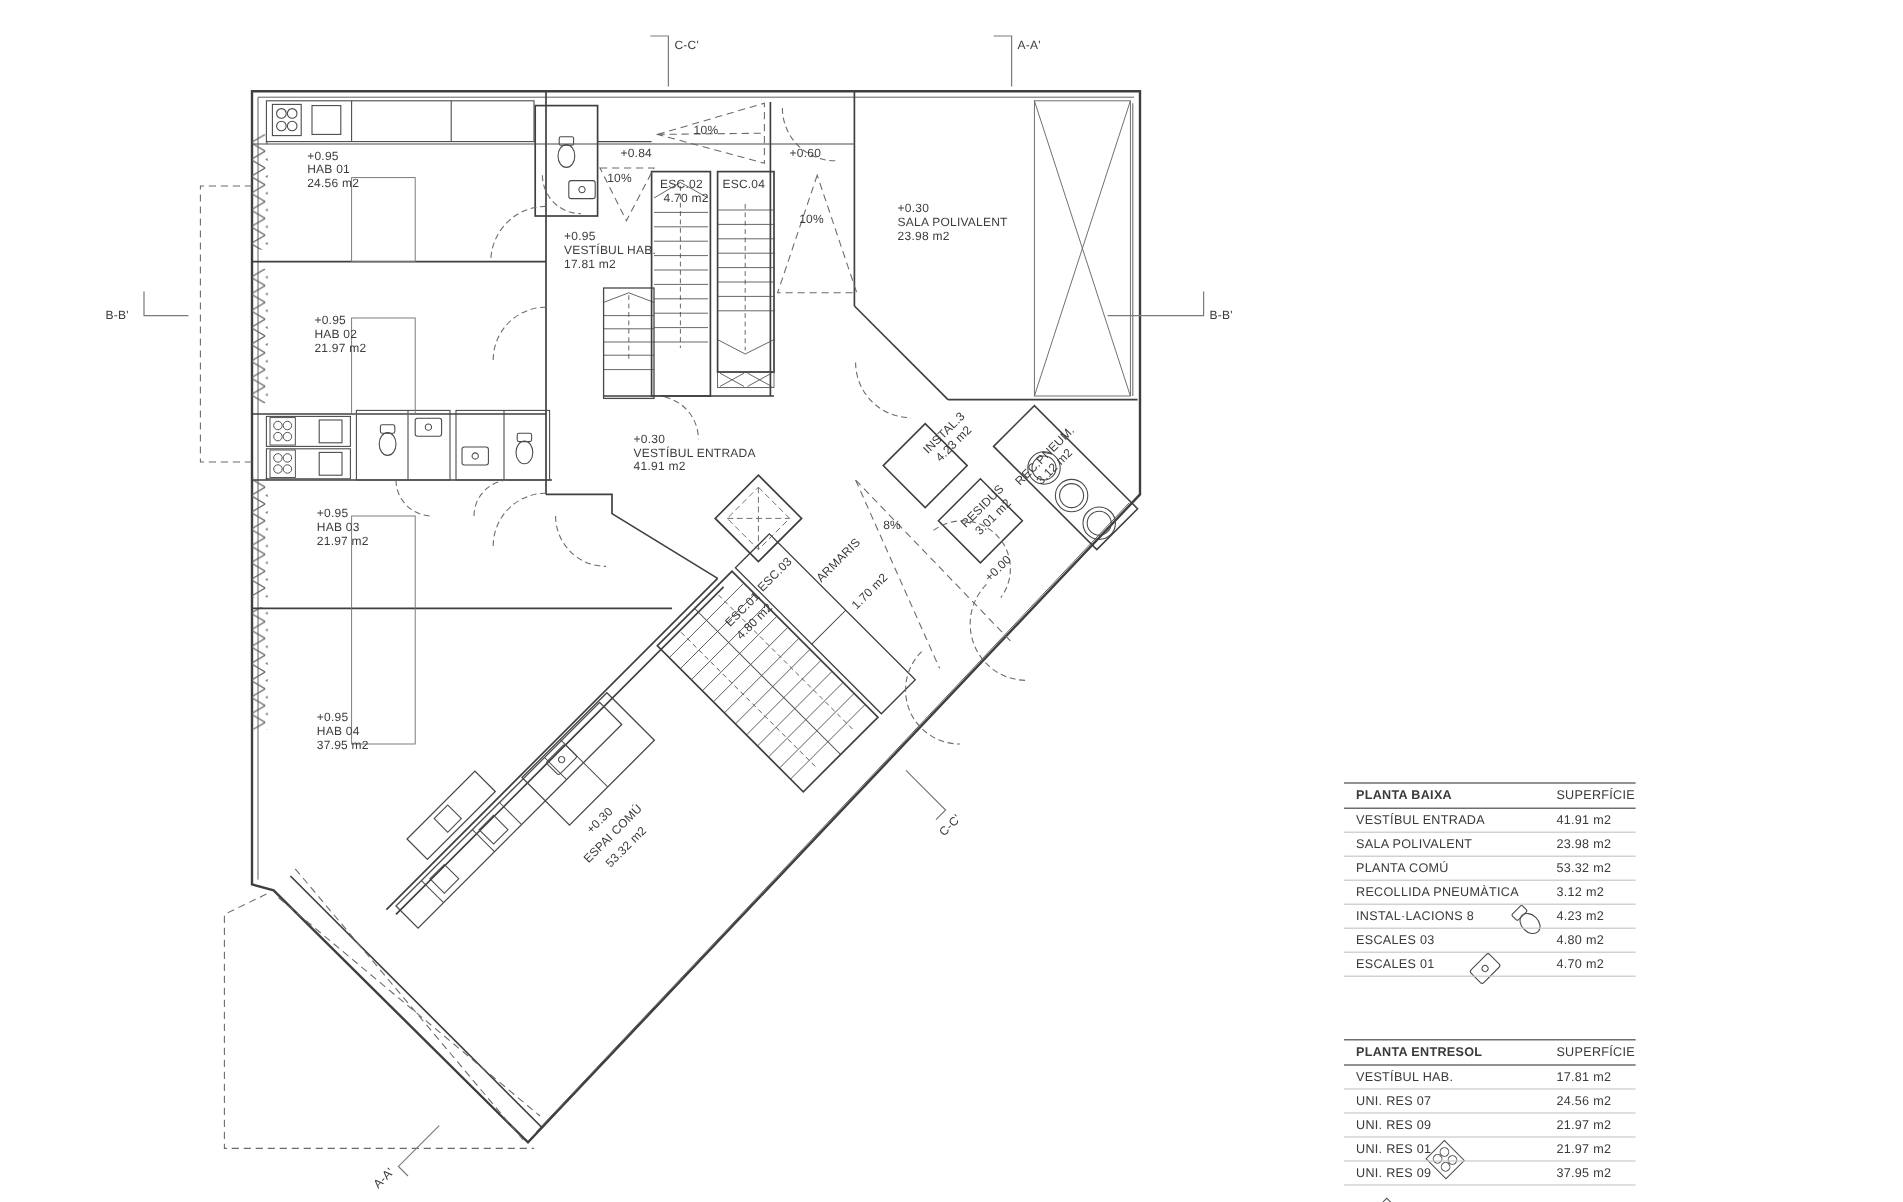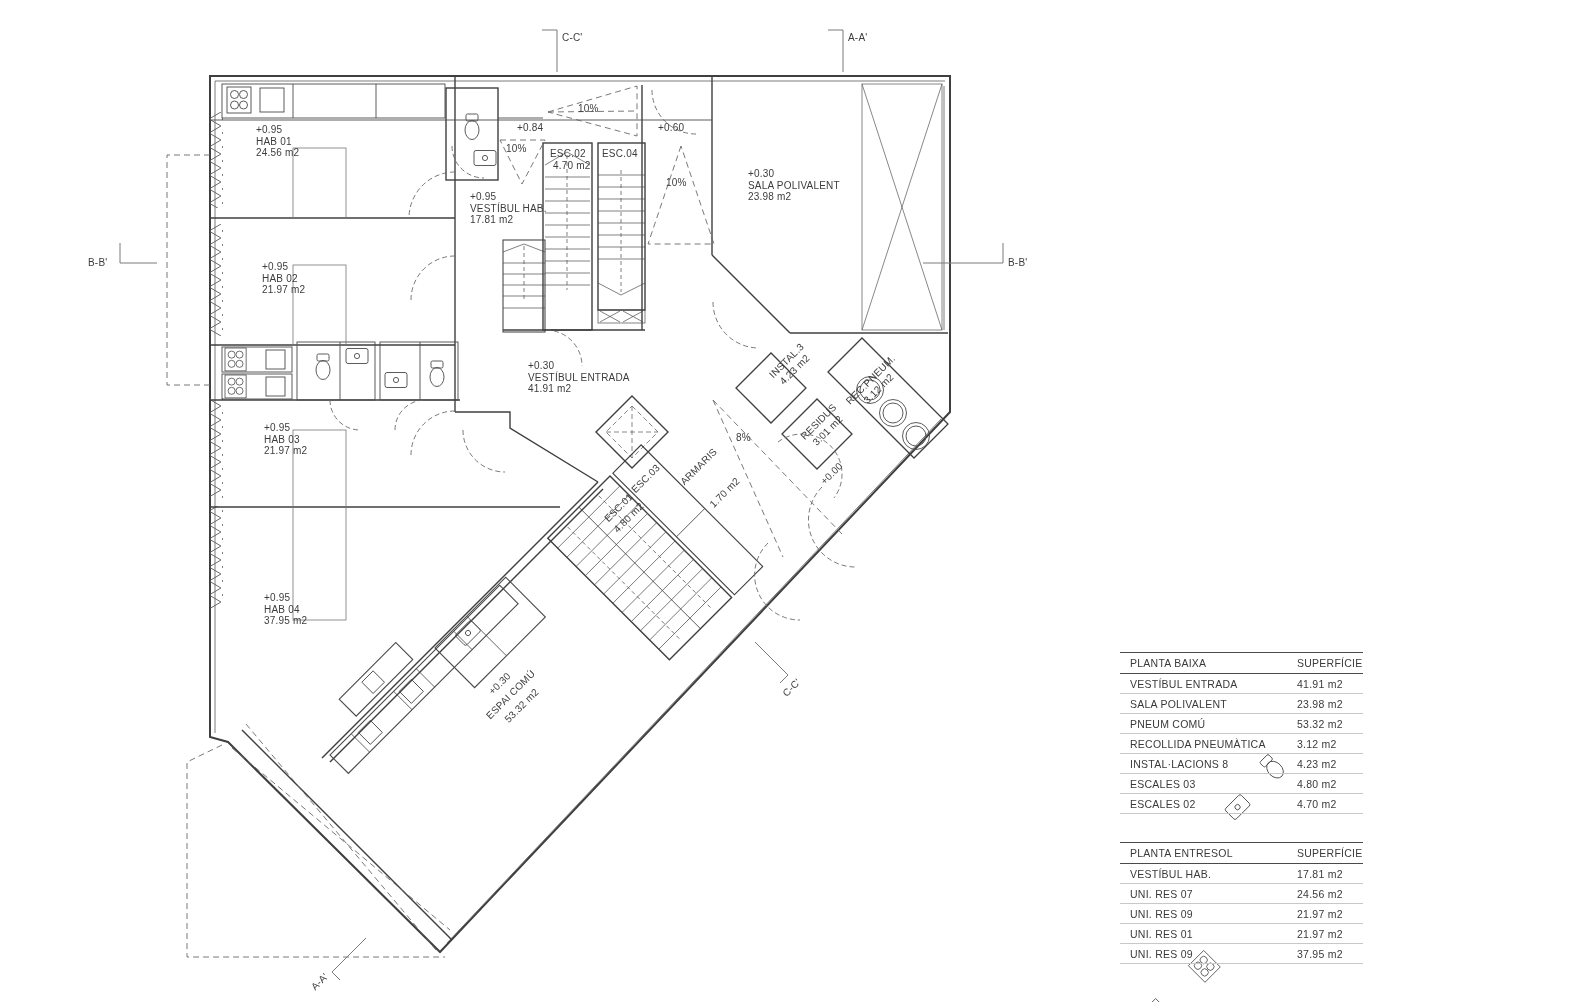--- a/index.html
+++ b/index.html
@@ -5,21 +5,21 @@
   html,body{margin:0;padding:0;background:#fff;}
   .stage{position:relative;width:1586px;height:1002px;background:#ffffff;overflow:hidden;
          font-family:"Liberation Sans", sans-serif;padding-left:32px;}
   svg{position:absolute;left:0;top:0;}
   svg text{font-family:"Liberation Sans", sans-serif;font-size:10px;fill:#3c3c3c;letter-spacing:.2px;}
   svg text.mid{text-anchor:middle;}
   
   .atable{position:absolute;width:243px;color:#3a3a3a;font-size:10.5px;letter-spacing:.25px;}
   .t-head{display:flex;justify-content:space-between;align-items:center;height:20px;
           border-top:1.5px solid #4a4a4a;border-bottom:1.5px solid #4a4a4a;}
-  .t-head span:first-child{padding-left:10px;}
+  .t-head span:first-child{padding-left:10px;font-weight:bold;}
   .t-head span:last-child{width:66px;margin-left:16px;}
   .t-row{position:relative;display:flex;align-items:center;height:19px;border-bottom:1px solid #c8c8c8;}
   .t-row .lab{padding-left:10px;}
   .t-row .val{position:absolute;left:177px;}
 </style>
 </head>
 <body>
 
 <div class="stage">
 
@@ -353,42 +353,42 @@
   </div>
   <div class="t-row">
     <span class="lab">VESTÍBUL ENTRADA</span>
     <span class="val">41.91 m2</span>
   </div>
   <div class="t-row">
     <span class="lab">SALA POLIVALENT</span>
     <span class="val">23.98 m2</span>
   </div>
   <div class="t-row">
-    <span class="lab">PNEUM COMÚ</span>
+    <span class="lab">PLANTA COMÚ</span>
     <span class="val">53.32 m2</span>
   </div>
   <div class="t-row">
     <span class="lab">RECOLLIDA PNEUMÀTICA</span>
     <span class="val">3.12 m2</span>
   </div>
   <div class="t-row">
     <span class="lab">INSTAL·LACIONS 8</span>
     <span class="val">4.23 m2</span>
   </div>
   <div class="t-row">
     <span class="lab">ESCALES 03</span>
     <span class="val">4.80 m2</span>
   </div>
   <div class="t-row">
-    <span class="lab">ESCALES 02</span>
+    <span class="lab">ESCALES 01</span>
     <span class="val">4.70 m2</span>
   </div>
 </div>
 
-<div class="atable" style="left:1120px;top:842px;">
+<div class="atable" style="left:1120px;top:866px;">
   <div class="t-head">
     <span>PLANTA ENTRESOL</span>
     <span>SUPERFÍCIE</span>
   </div>
   <div class="t-row">
     <span class="lab">VESTÍBUL HAB.</span>
     <span class="val">17.81 m2</span>
   </div>
   <div class="t-row">
     <span class="lab">UNI. RES 07</span>

